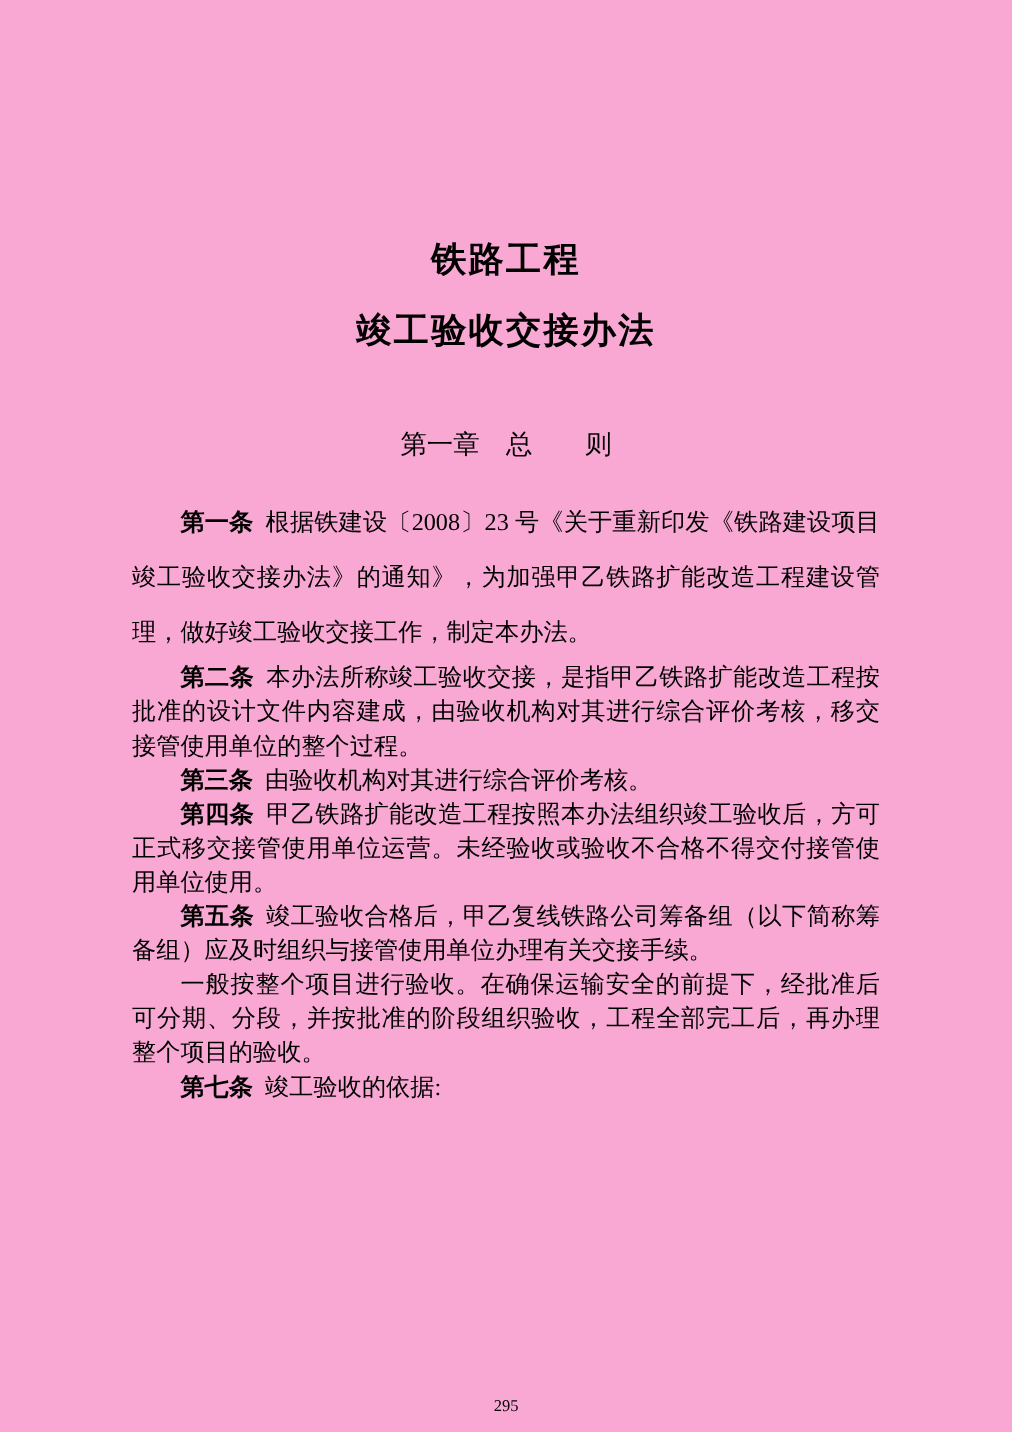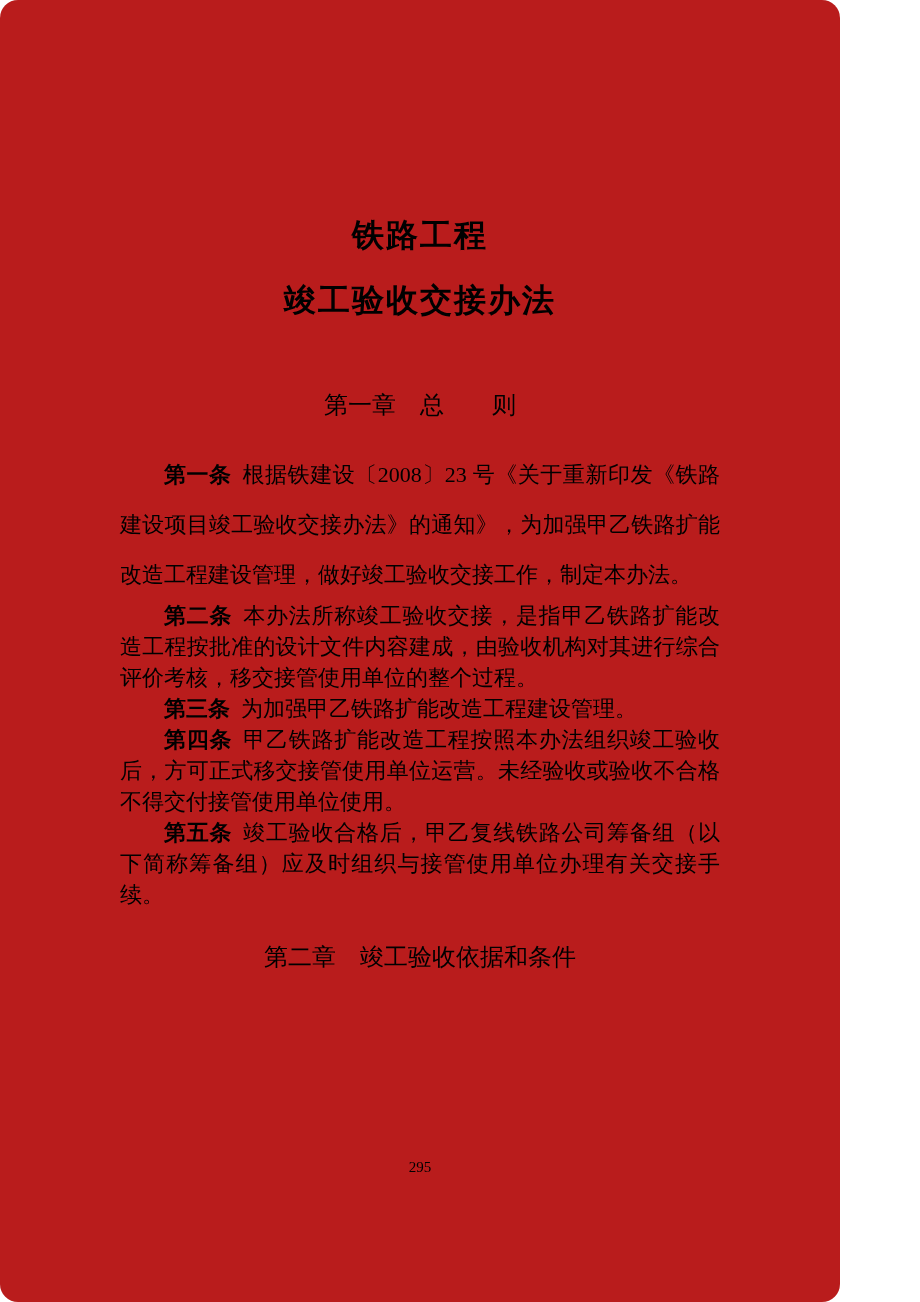--- a/index.html
+++ b/index.html
@@ -3,27 +3,26 @@
 <meta charset="utf-8">
 <style>
   * { box-sizing: border-box; }
   html, body {
     margin: 0;
     padding: 0;
     background: #ffffff;
   }
   .page {
     position: relative;
-    width: 840px;
+    width: 920px;
     height: 1302px;
-    background: #b91c1c;
+    background: #f9a8d4;
     overflow: hidden;
     font-family: "Liberation Serif", "DejaVu Serif", serif;
     color: #000000;
-    border-radius: 18px;
   }
   .content {
     position: absolute;
     left: 120px;
     right: 120px;
     top: 215px;
   }
   .doc-title {
     margin: 0;
     text-align: center;
@@ -61,48 +60,49 @@
     line-height: 50px;
   }
   .lead {
     font-weight: bold;
     margin-right: 11px;
   }
   .page-number {
     position: absolute;
     left: 0;
     right: 0;
-    top: 1158px;
+    top: 1270px;
     text-align: center;
     font-size: 15px;
     line-height: 18px;
   }
 </style>
 </head>
 <body>
 
 <div class="page">
   <div class="content">
 
     <h1 class="doc-title first">铁路工程</h1>
     <h1 class="doc-title second">竣工验收交接办法</h1>
 
     <h2 class="chapter">第一章　总　　则</h2>
 
     <p class="para loose"><span class="lead">第一条</span><span>根据铁建设〔2008〕23 号《关于重新印发《铁路建设项目竣工验收交接办法》的通知》，为加强甲乙铁路扩能改造工程建设管理，做好竣工验收交接工作，制定本办法。</span></p>
 
     <p class="para"><span class="lead">第二条</span><span>本办法所称竣工验收交接，是指甲乙铁路扩能改造工程按批准的设计文件内容建成，由验收机构对其进行综合评价考核，移交接管使用单位的整个过程。</span></p>
 
-    <p class="para"><span class="lead">第三条</span><span>为加强甲乙铁路扩能改造工程建设管理。</span></p>
+    <p class="para"><span class="lead">第三条</span><span>由验收机构对其进行综合评价考核。</span></p>
 
     <p class="para"><span class="lead">第四条</span><span>甲乙铁路扩能改造工程按照本办法组织竣工验收后，方可正式移交接管使用单位运营。未经验收或验收不合格不得交付接管使用单位使用。</span></p>
 
     <p class="para"><span class="lead">第五条</span><span>竣工验收合格后，甲乙复线铁路公司筹备组（以下简称筹备组）应及时组织与接管使用单位办理有关交接手续。</span></p>
 
-    <h2 class="chapter second">第二章　竣工验收依据和条件</h2>
 
 
+    <p class="para"><span>一般按整个项目进行验收。在确保运输安全的前提下，经批准后可分期、分段，并按批准的阶段组织验收，工程全部完工后，再办理整个项目的验收。</span></p>
 
+    <p class="para"><span class="lead">第七条</span><span>竣工验收的依据:</span></p>
 
   </div>
 
   <div class="page-number">295</div>
 </div>
 
 </body></html>

